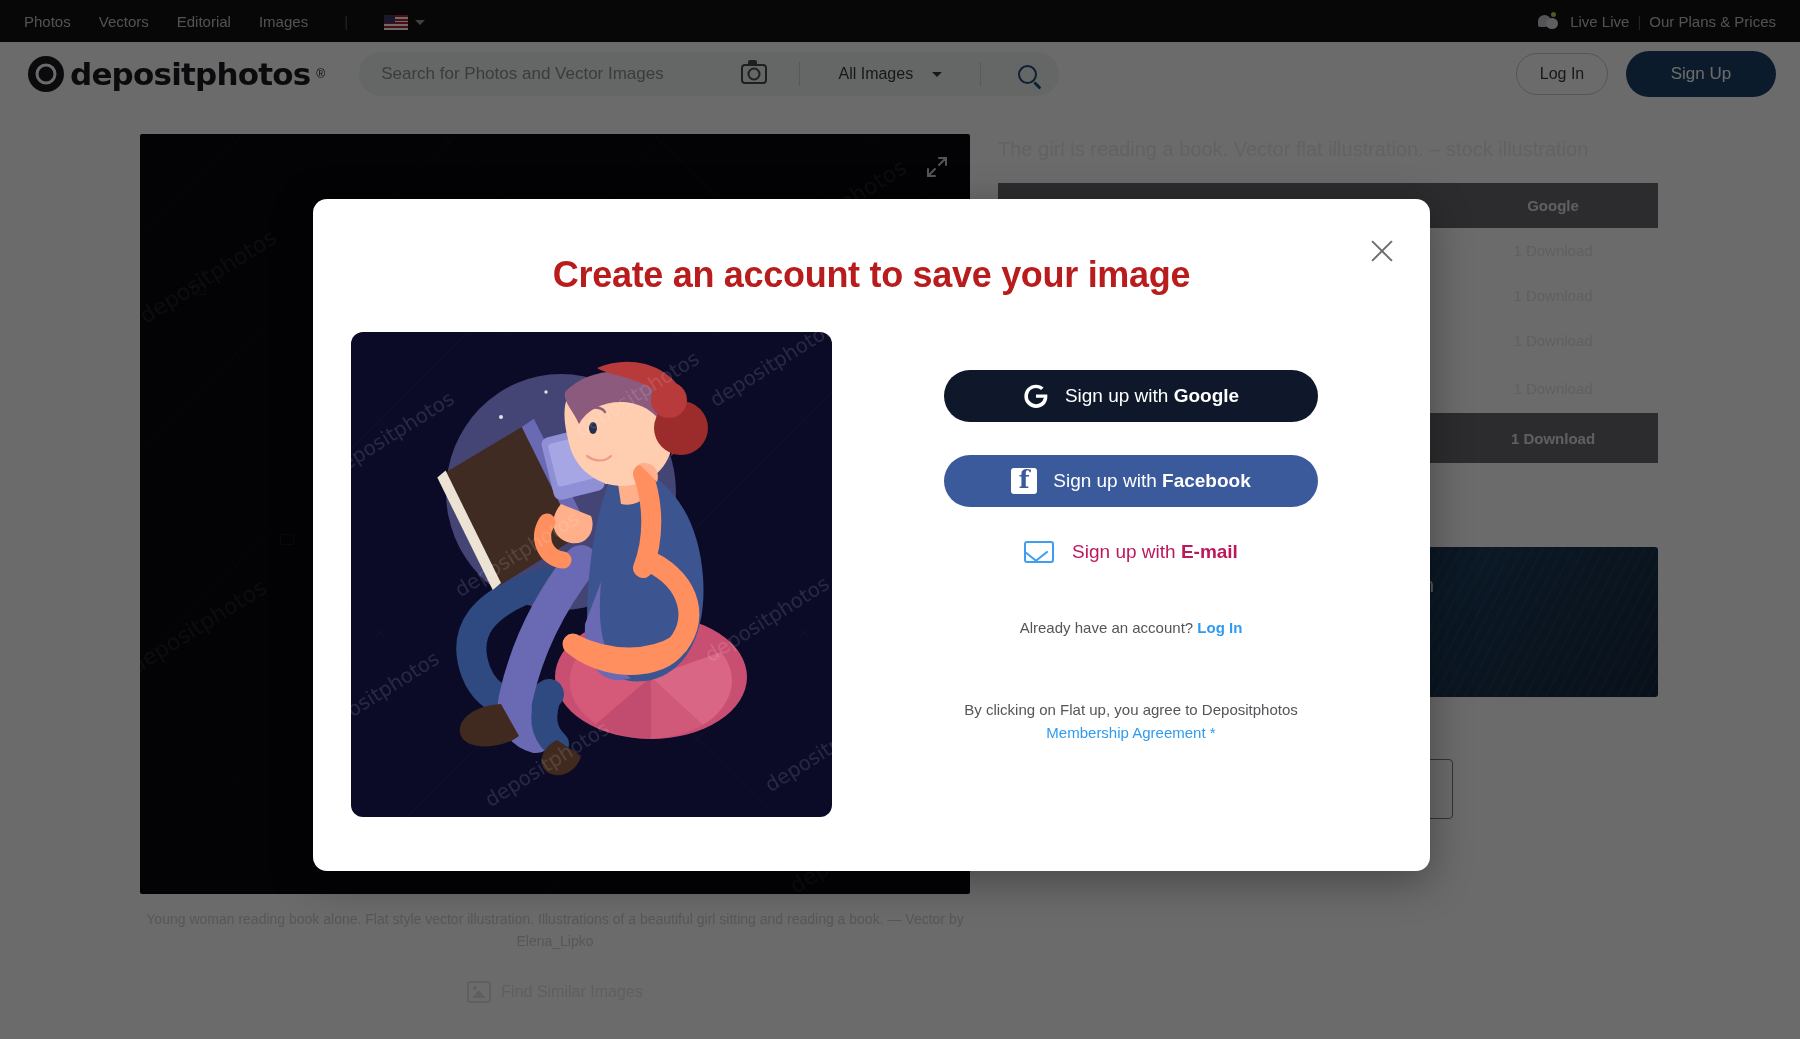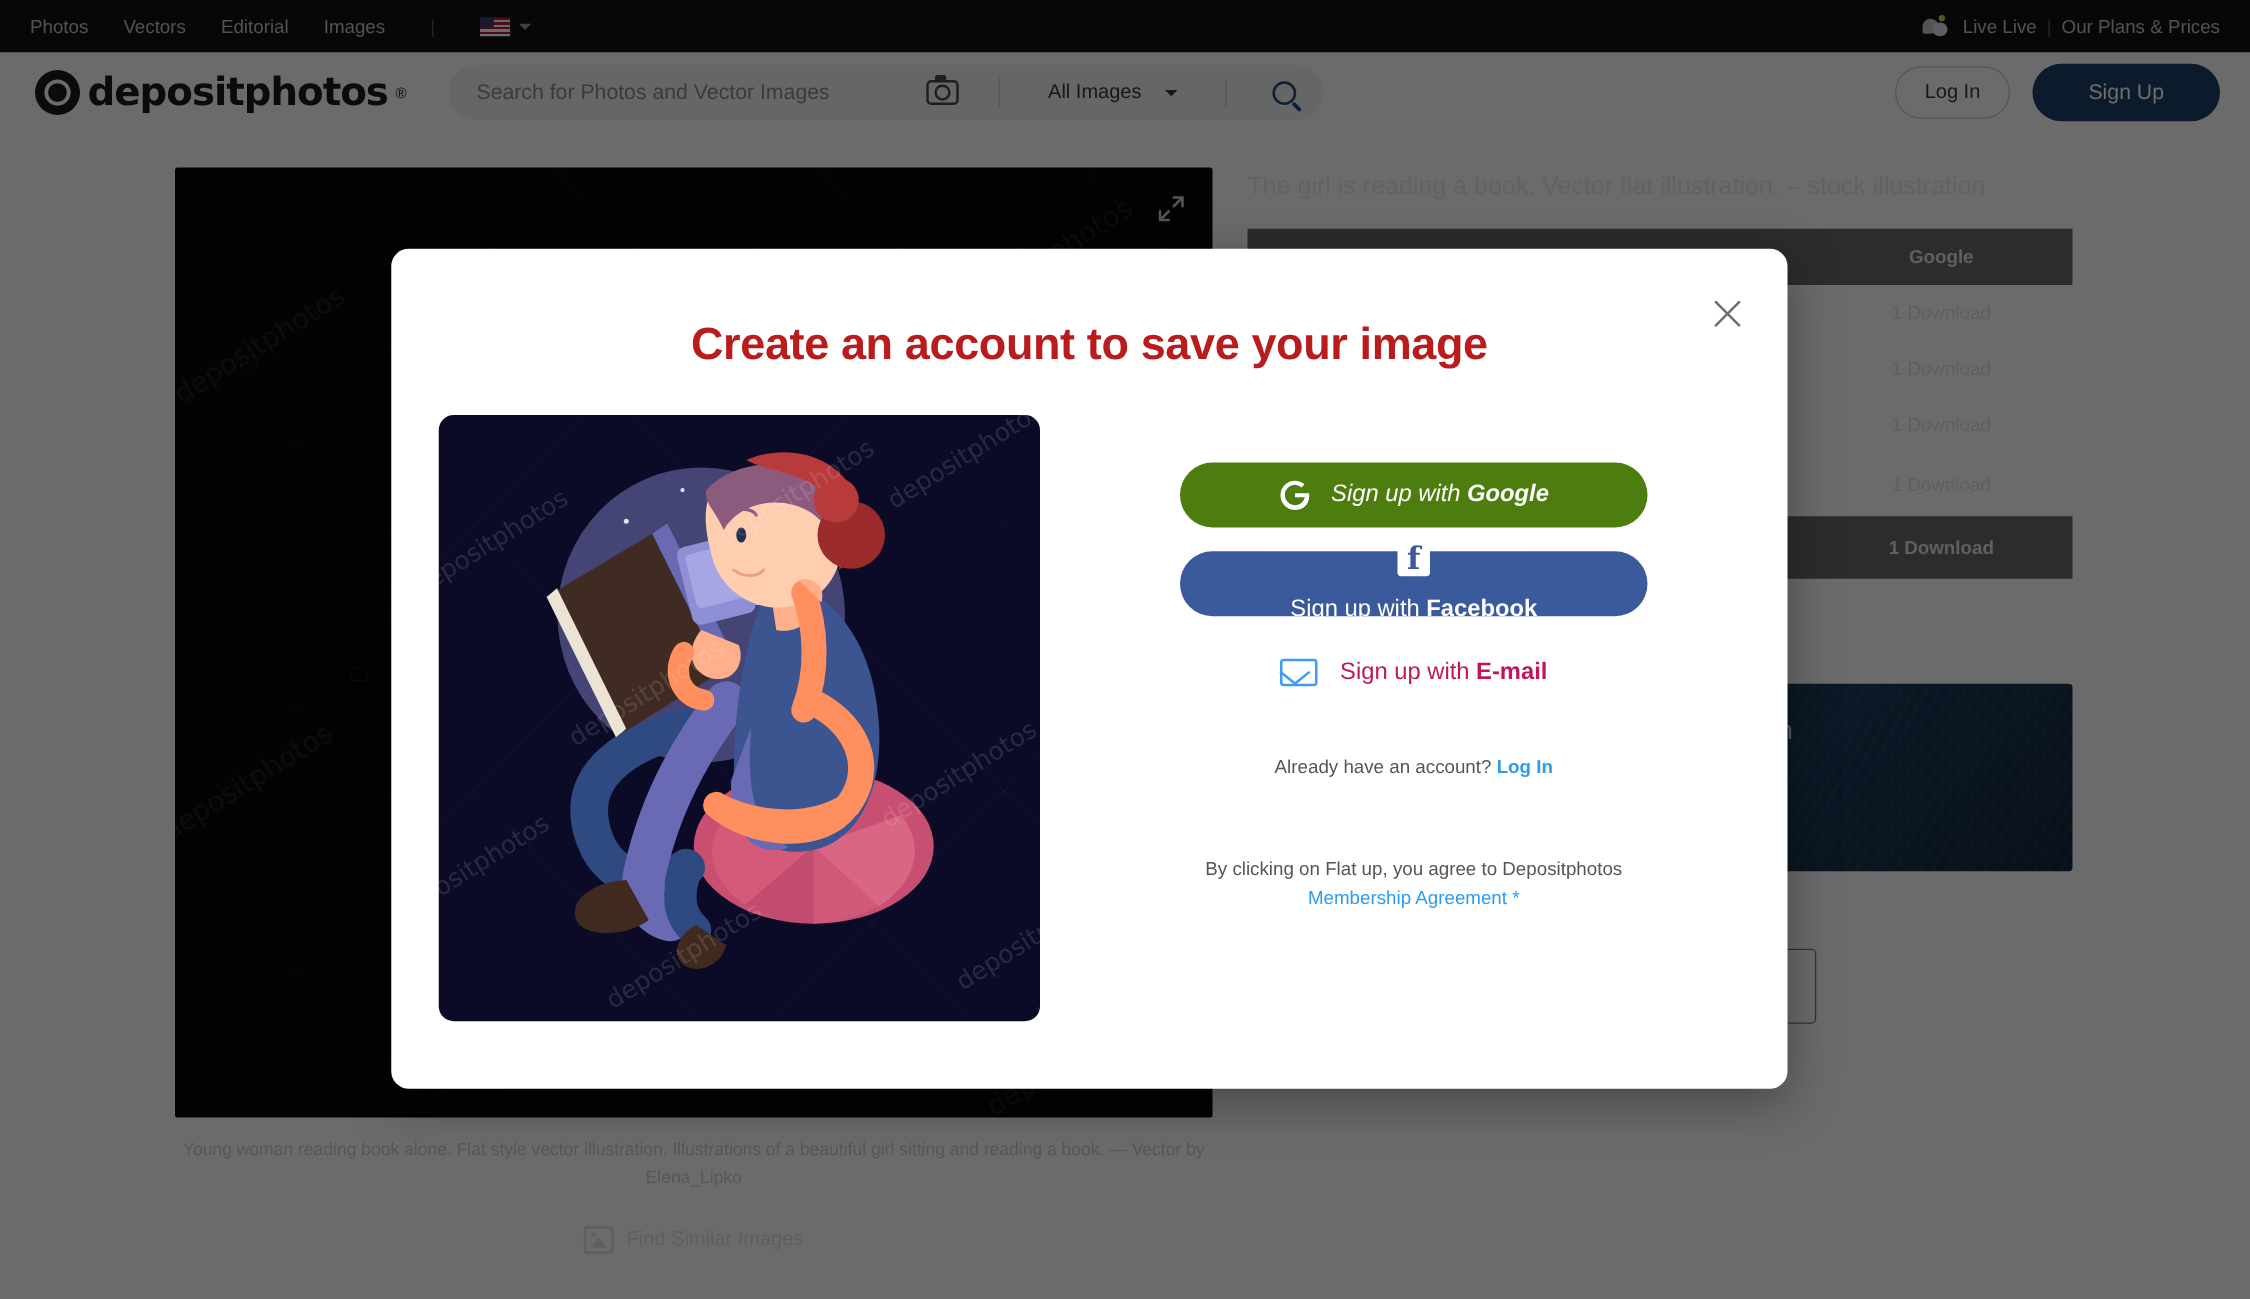--- a/index.html
+++ b/index.html
@@ -118,22 +118,22 @@
   .illus { width:481px; height:485px; border-radius:12px; background:#0b0b28; position:relative; overflow:hidden; flex:none;}
   .illus .pattern { opacity:.5; }
   .illus .wm { font-size:20px; color:rgba(255,255,255,.12); }
 
   .modal-right { flex:1; padding-top:38px; display:flex; flex-direction:column; align-items:center;}
   .soc-btn {
     width:374px; height:52px; border-radius:26px; border:0; cursor:pointer;
     display:flex; align-items:center; justify-content:center; gap:16px;
     font-size:19px; color:#fff; font-family:"Liberation Sans",sans-serif;
   }
-  .soc-btn.google { background:#4d7c0f;font-style:italic; }
-  .soc-btn.fb { background:#3b5a9b; margin-top:19px;flex-direction:column; }
+  .soc-btn.google { background:#0f172a; }
+  .soc-btn.fb { background:#3b5a9b; margin-top:33px; }
   .soc-btn b { font-weight:700; }
   .g-ico { width:26px;height:26px;position:relative;flex:none;}
   .fb-ico { width:26px;height:26px;background:#fff;border-radius:3px;position:relative;flex:none;}
   .fb-ico::after{content:"f";position:absolute;left:0;right:0;top:-3px;text-align:center;color:#3b5a9b;font-size:25px;font-weight:700;font-family:"DejaVu Serif",serif;}
 
   .email-row { display:flex;align-items:center;justify-content:center;gap:18px;margin-top:34px;cursor:pointer;}
   .env { width:30px;height:22px;border:2.2px solid #3f9cf0;border-radius:3px;position:relative;flex:none;}
   .env::after{content:"";position:absolute;left:2px;top:1px;width:14px;height:14px;border-right:2.2px solid #3f9cf0;border-bottom:2.2px solid #3f9cf0;transform:rotate(45deg) skew(-6deg,-6deg);}
   .email-txt { font-size:19px; color:#be185d; }
   .email-txt b { font-weight:700; }

